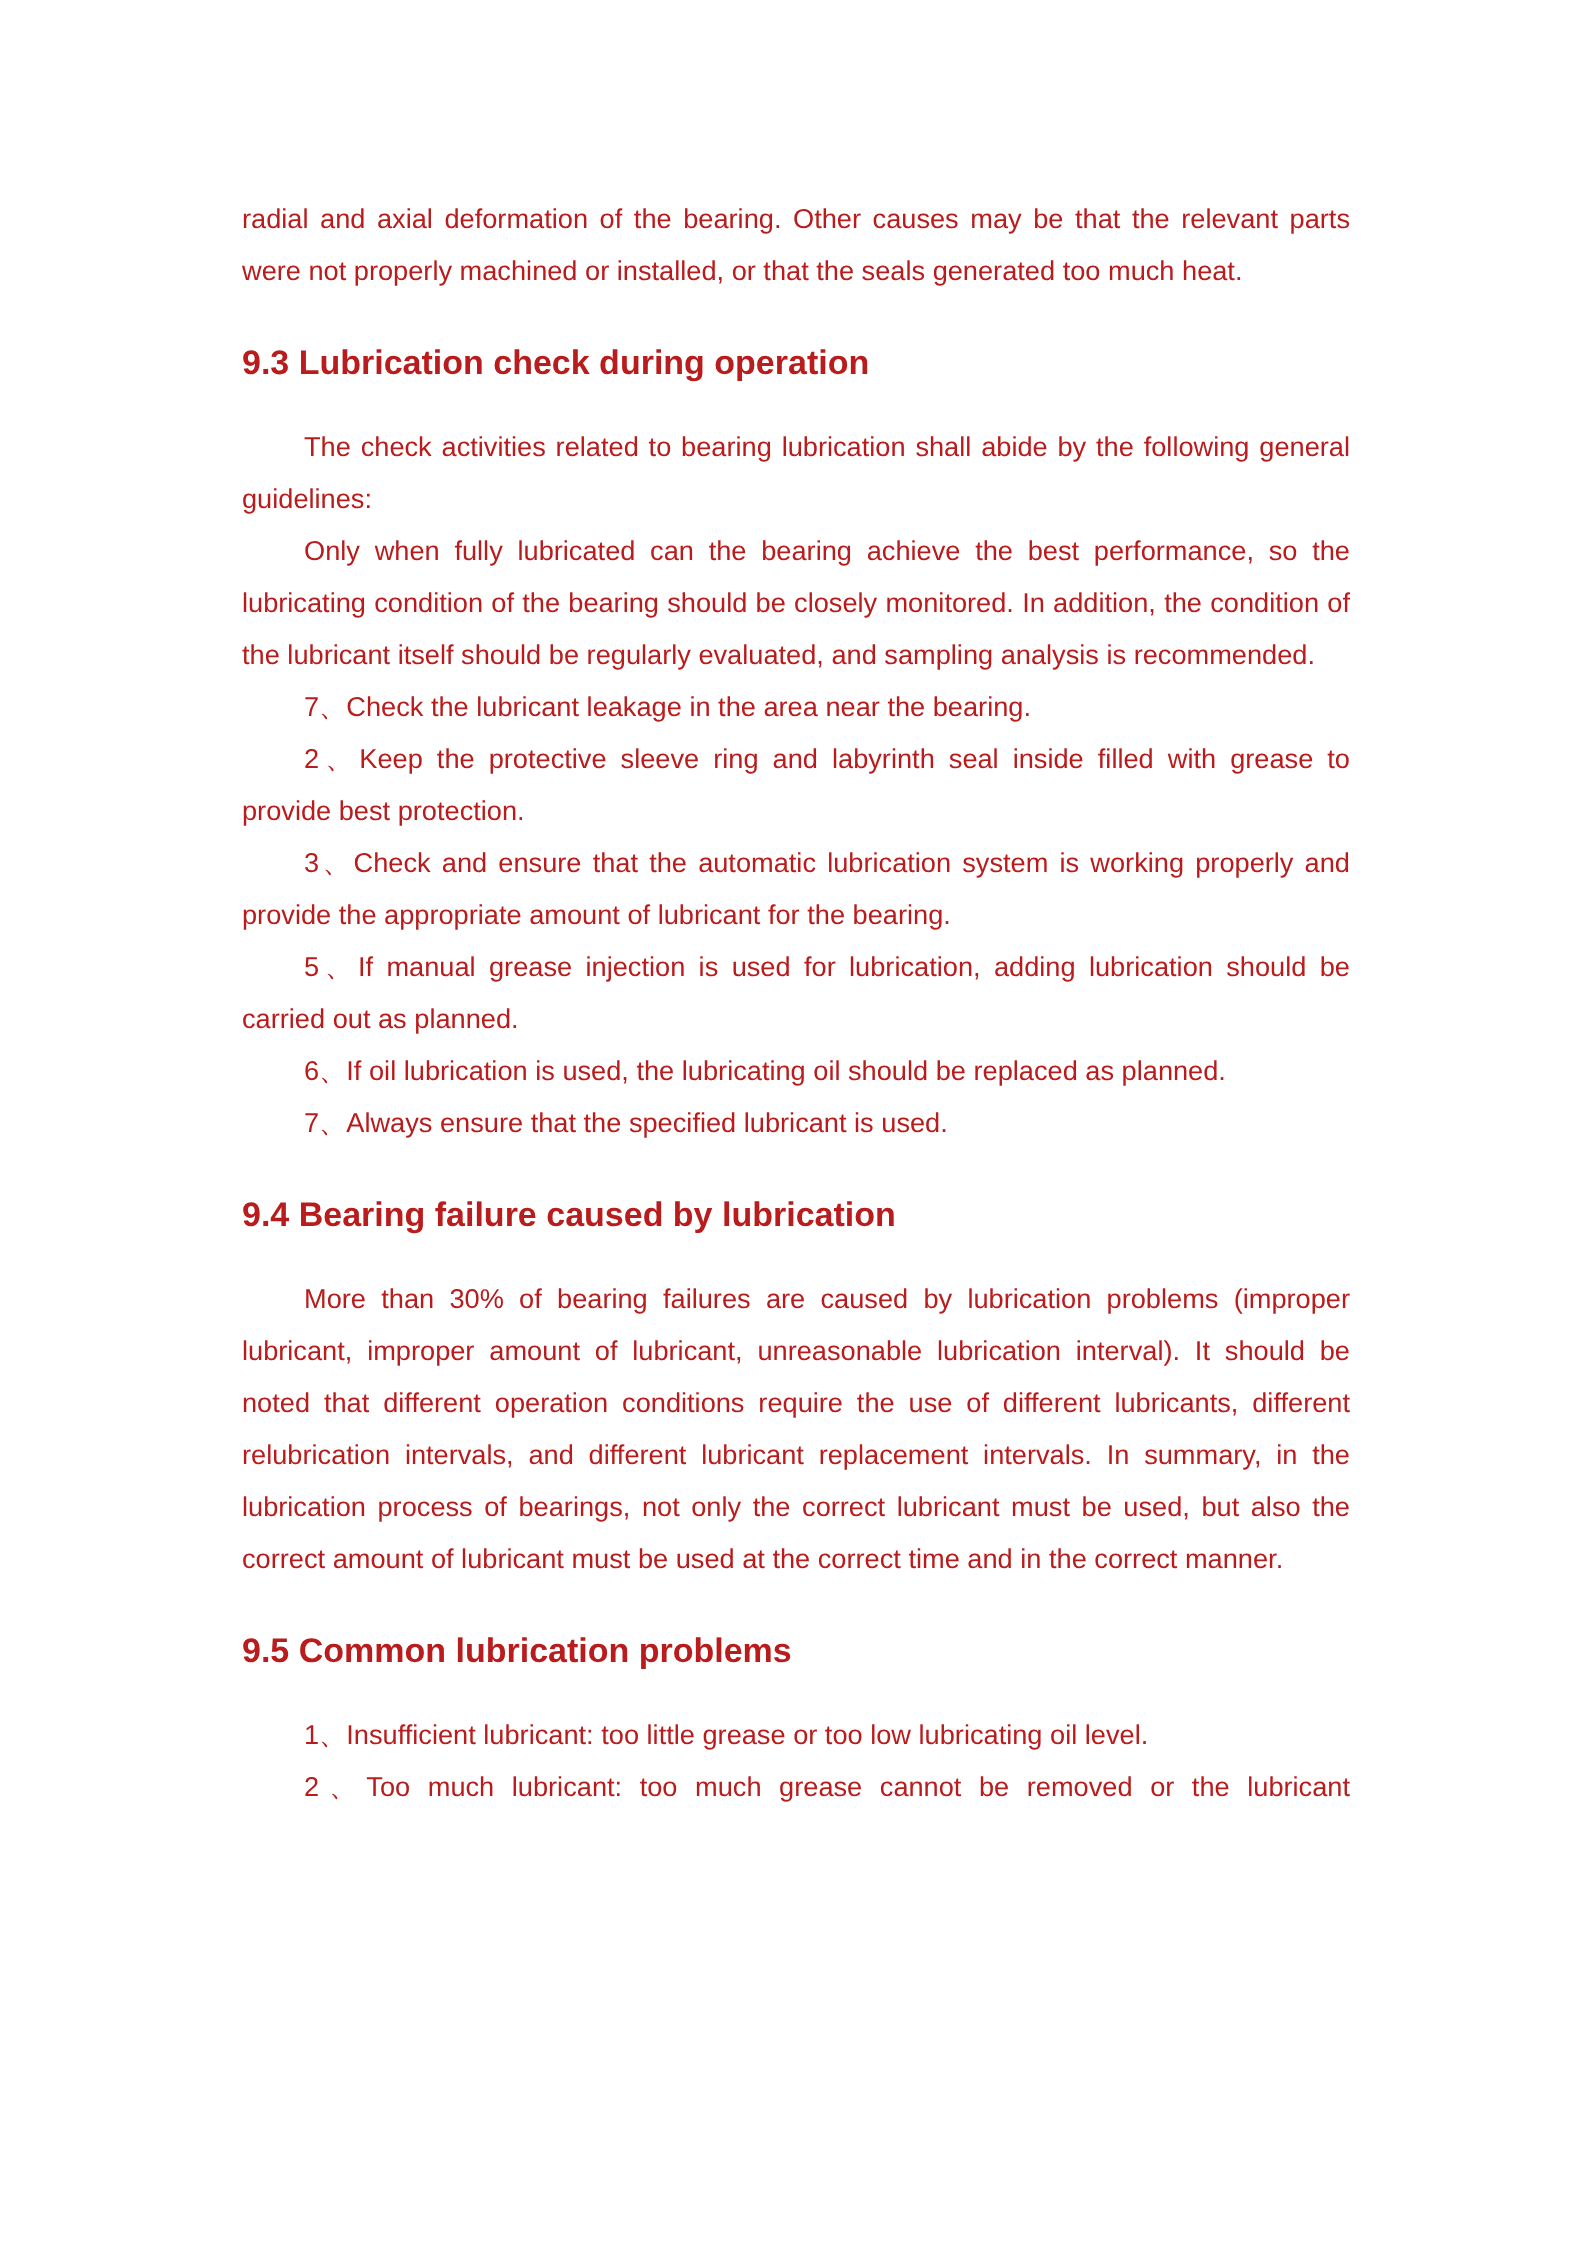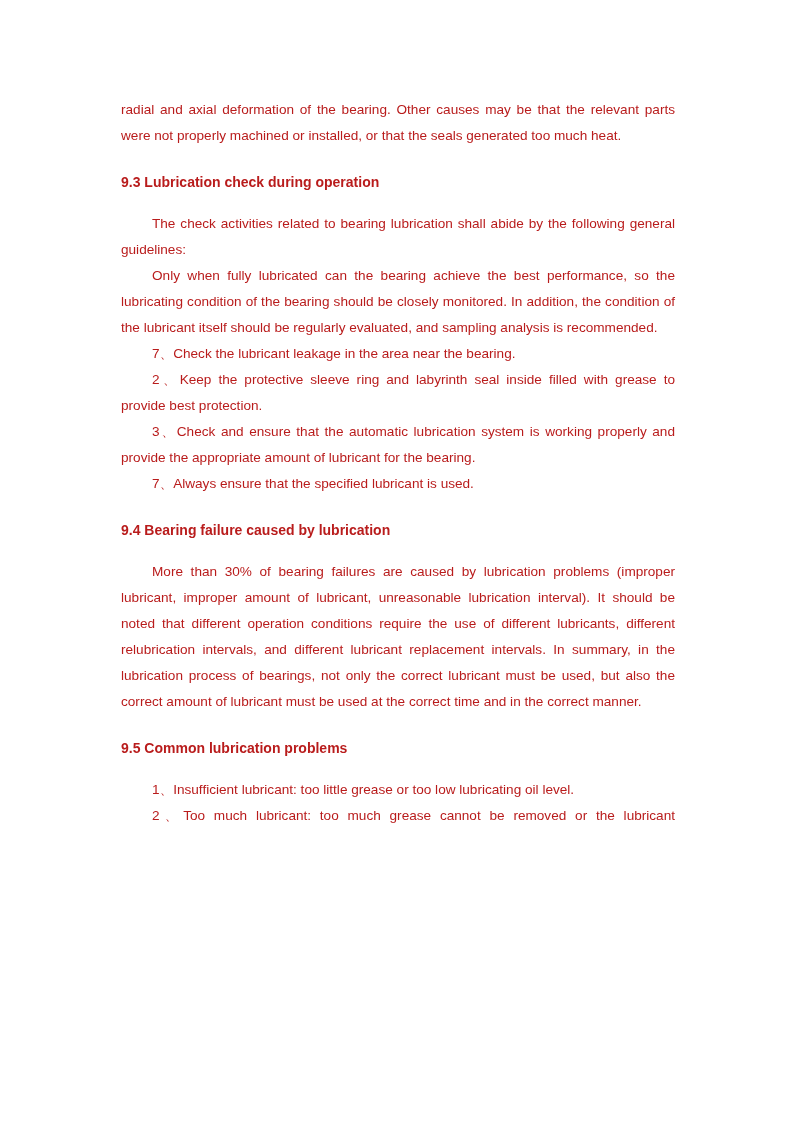--- a/index.html
+++ b/index.html
@@ -16,21 +16,21 @@
     .p {
       margin: 0;
       line-height: 26px;
       text-align: justify;
       text-align-last: left;
     }
     .indent { text-indent: 31px; }
     .h {
       margin: 0;
       font-weight: bold;
-      font-size: 14px;
+      font-size: 17px;
       line-height: 26px;
       height: 26px;
     }
     .gap-before-h { height: 20px; }
     .gap-after-h { height: 16px; }
   </style>
 </head>
 <body>
 
 <div class="page">
@@ -39,20 +39,22 @@
 
   <div class="gap-before-h"></div>
   <h2 class="h">9.3 Lubrication check during operation</h2>
   <div class="gap-after-h"></div>
 
   <p class="p indent">The check activities related to bearing lubrication shall abide by the following general guidelines:</p>
   <p class="p indent">Only when fully lubricated can the bearing achieve the best performance, so the lubricating condition of the bearing should be closely monitored. In addition, the condition of the lubricant itself should be regularly evaluated, and sampling analysis is recommended.</p>
   <p class="p indent">7、Check the lubricant leakage in the area near the bearing.</p>
   <p class="p indent">2、Keep the protective sleeve ring and labyrinth seal inside filled with grease to provide best protection.</p>
   <p class="p indent">3、Check and ensure that the automatic lubrication system is working properly and provide the appropriate amount of lubricant for the bearing.</p>
+  <p class="p indent">5、If manual grease injection is used for lubrication, adding lubrication should be carried out as planned.</p>
+  <p class="p indent">6、If oil lubrication is used, the lubricating oil should be replaced as planned.</p>
   <p class="p indent">7、Always ensure that the specified lubricant is used.</p>
 
   <div class="gap-before-h"></div>
   <h2 class="h">9.4 Bearing failure caused by lubrication</h2>
   <div class="gap-after-h"></div>
 
   <p class="p indent">More than 30% of bearing failures are caused by lubrication problems (improper lubricant, improper amount of lubricant, unreasonable lubrication interval). It should be noted that different operation conditions require the use of different lubricants, different relubrication intervals, and different lubricant replacement intervals. In summary, in the lubrication process of bearings, not only the correct lubricant must be used, but also the correct amount of lubricant must be used at the correct time and in the correct manner.</p>
 
   <div class="gap-before-h"></div>
   <h2 class="h">9.5 Common lubrication problems</h2>

